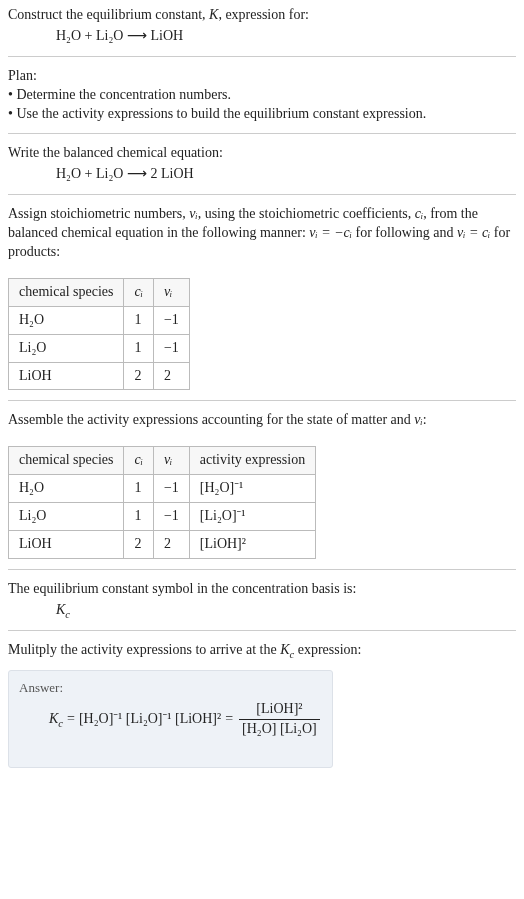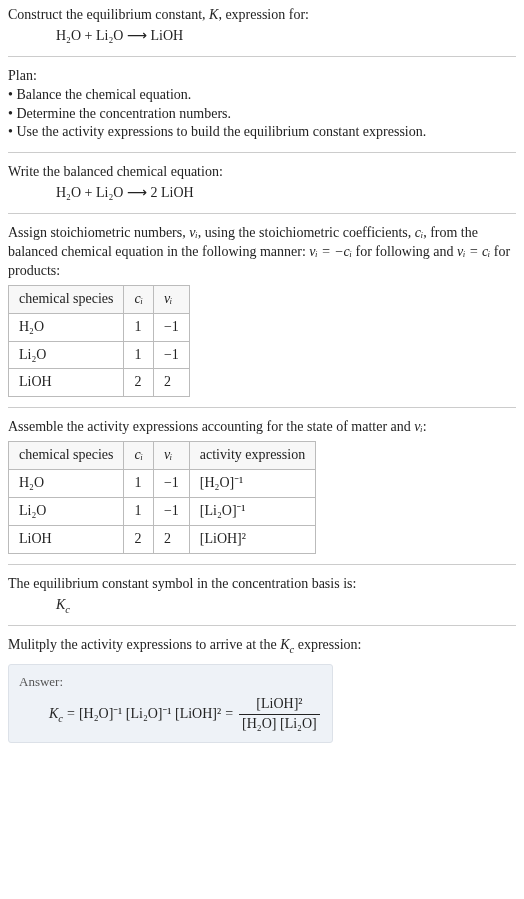--- a/index.html
+++ b/index.html
@@ -21,37 +21,37 @@
   .section {
     margin-bottom: 6px;
   }
   .eq-line {
     font-family: Georgia, serif;
     margin-top: 2px;
     margin-left: 48px;
   }
   table.data {
     border-collapse: collapse;
-    margin-top: 4px;
+    margin-top: 16px;
     font-size: 14px;
   }
   table.data th, table.data td {
     border: 1px solid #bbb;
     padding: 4px 10px;
     text-align: left;
     font-weight: normal;
   }
   table.data th {
     background: #f7f7f7;
   }
   .answer-box {
     background: #eef2f7;
     border: 1px solid #dce1e8;
     border-radius: 3px;
-    padding: 8px 10px 8px 10px;
+    padding: 8px 10px 28px 10px;
     display: inline-block;
     margin-top: 4px;
   }
   .answer-label {
     font-size: 13px;
     color: #555;
     margin-bottom: 4px;
   }
   .frac {
     display: inline-block;
@@ -91,21 +91,20 @@
 <div class="section">
   <span>Construct the equilibrium constant, </span><span class="ital">K</span><span>, expression for:</span>
   <div class="eq-line">H₂O + Li₂O ⟶ LiOH</div>
 </div>
 
 <hr class="sep">
 
 
 <div class="section">
   <div>Plan:</div>
-  <div>• Balance the chemical equation.</div>
   <div>• Determine the concentration numbers.</div>
   <div>• Use the activity expressions to build the equilibrium constant expression.</div>
 </div>
 
 <hr class="sep">
 
 
 <div class="section">
   <div>Write the balanced chemical equation:</div>
   <div class="eq-line">H₂O + Li₂O ⟶ 2 LiOH</div>

